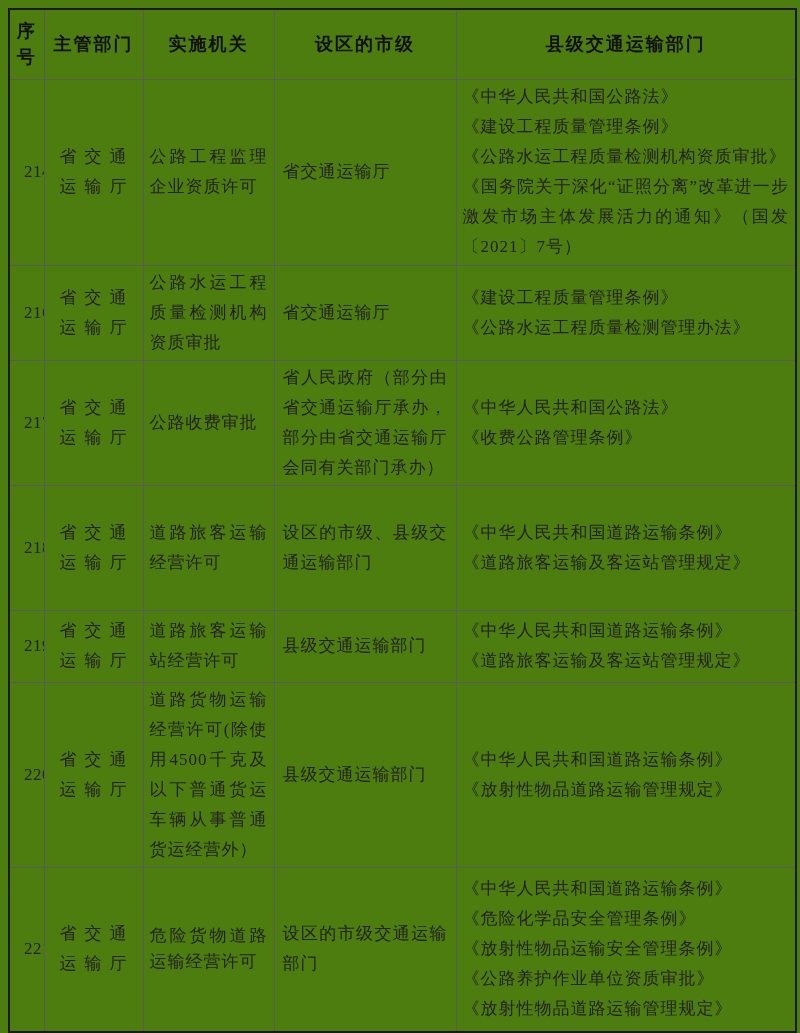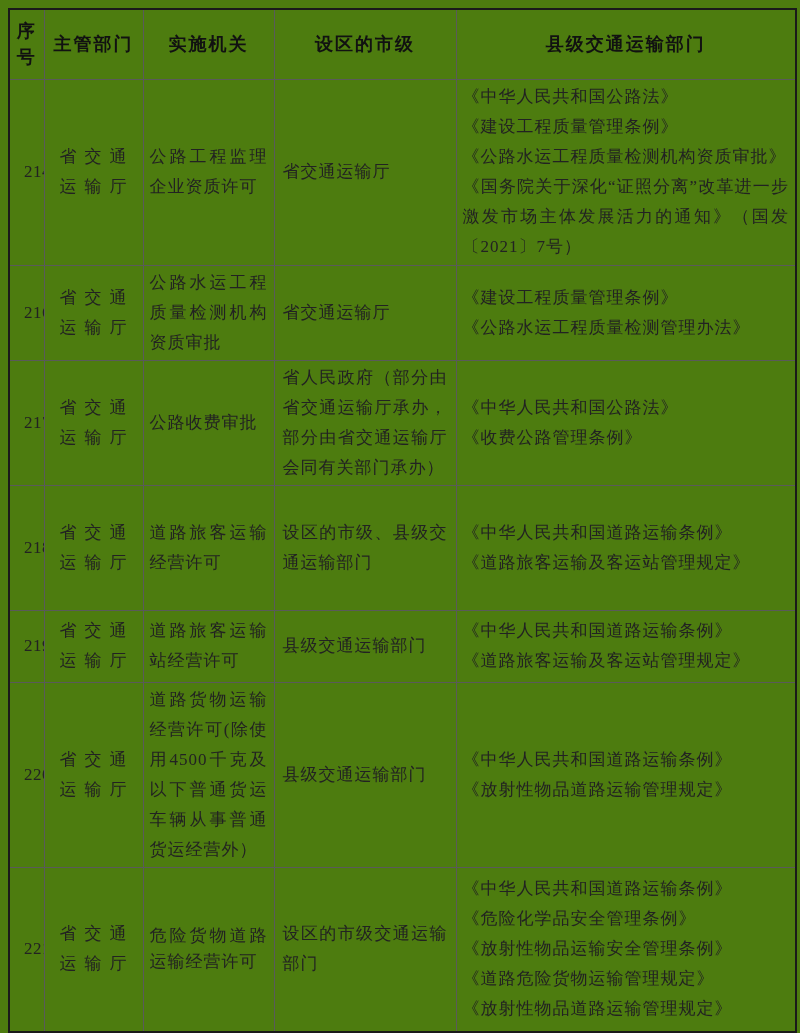--- a/index.html
+++ b/index.html
@@ -189,19 +189,19 @@
 
   <tr>
     <td class="c-no">221</td>
     <td class="c-dept">省交通运输厅</td>
     <td class="c-item">危险货物道路运输经营许可</td>
     <td class="c-agency">设区的市级交通运输部门</td>
     <td class="c-basis">
             <div class="basis-line">《中华人民共和国道路运输条例》</div>
             <div class="basis-line">《危险化学品安全管理条例》</div>
             <div class="basis-line">《放射性物品运输安全管理条例》</div>
-            <div class="basis-line">《道路危险货物运输管理规定》</div>
+            <div class="basis-line">《公路养护作业单位资质审批》</div>
             <div class="basis-line">《放射性物品道路运输管理规定》</div>
           </td>
   </tr>
 </tbody>
   </table>
 </div>
 
 </body></html>

